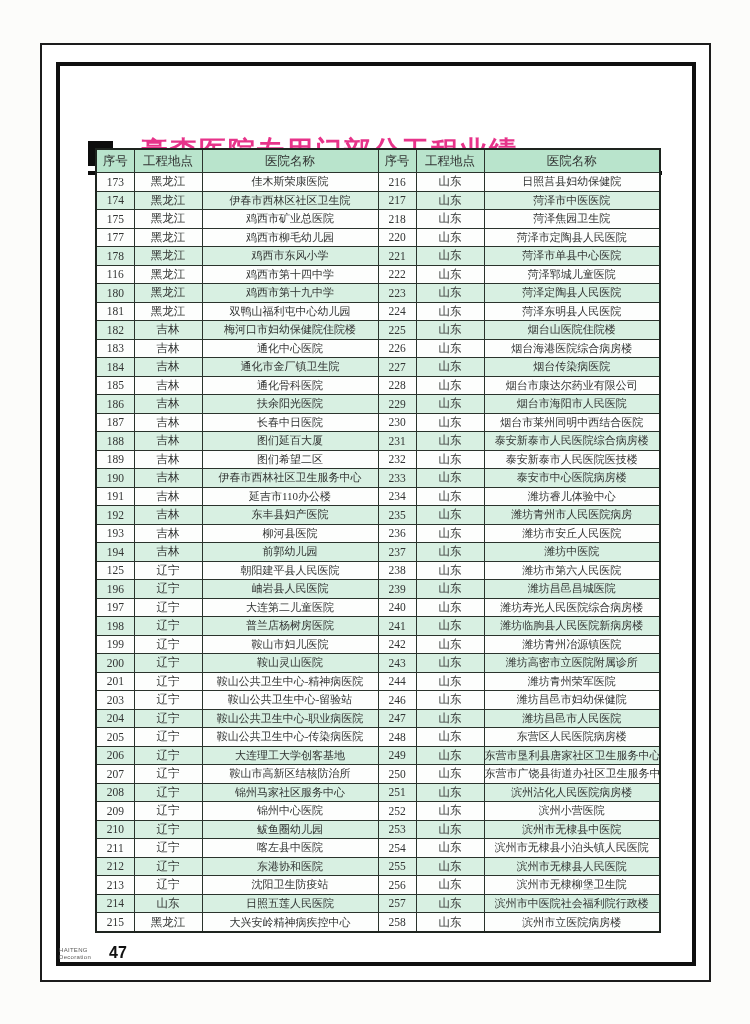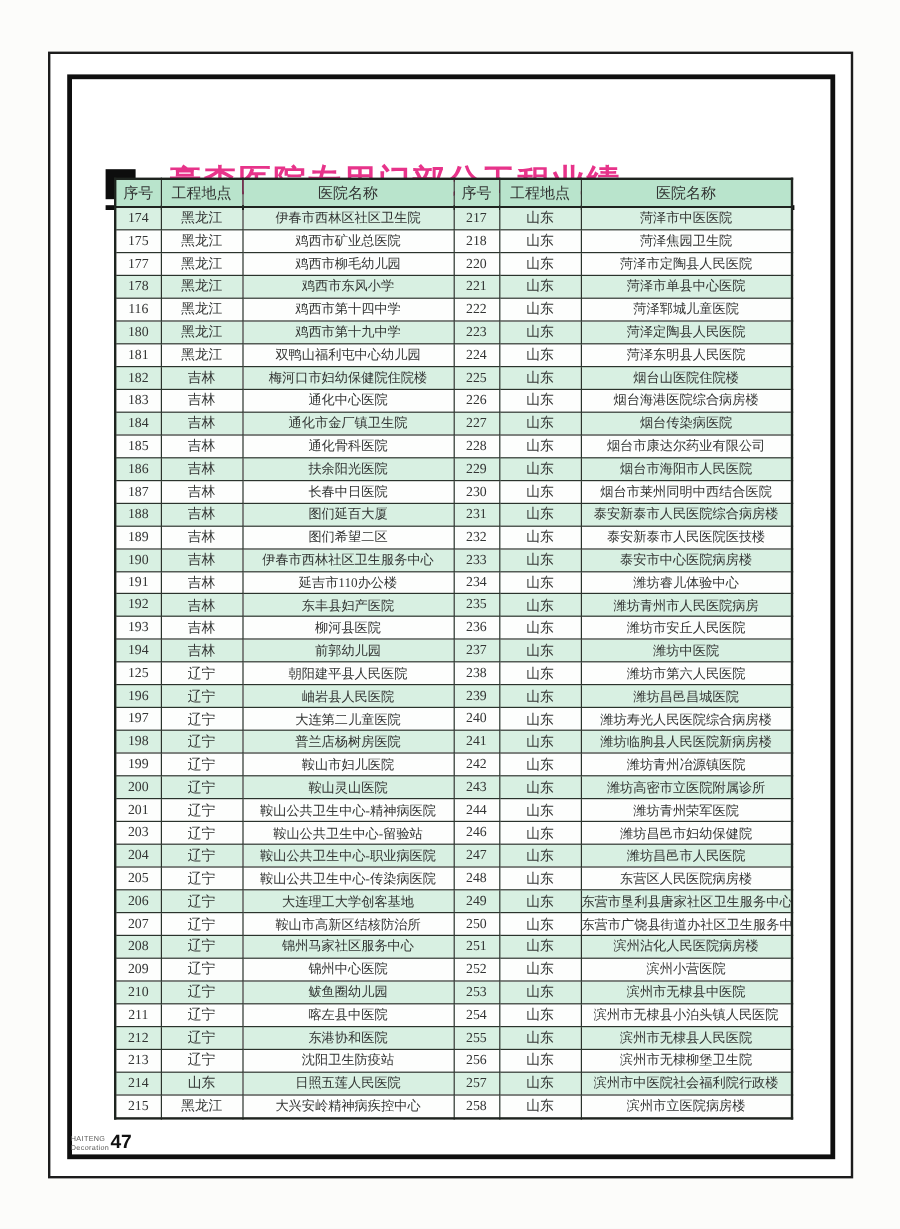--- a/index.html
+++ b/index.html
@@ -46,21 +46,21 @@
   table.perf{border:2px solid #1e241f;}
   table.perf th{
     background:var(--header-bg,#b9e4cc);
     font-weight:normal;font-size:12.5px;height:22px;
   }
   table.perf td{font-size:11.5px;background:#fdfefd;}
   table.perf td.name{font-size:11px;}
   table.perf tr.alt td{background:var(--row-alt-bg,#d8f0e2);}
   .footer{
     position:absolute;left:59px;top:941px;height:20px;
-    display:flex;align-items:flex-end;gap:1px;z-index:5;
+    display:flex;align-items:flex-end;gap:18px;z-index:5;
   }
   .brand{
     display:flex;flex-direction:column;align-items:flex-start;
     font-size:6px;line-height:7px;color:#5a5a58;letter-spacing:0.3px;
   }
   .page-number{
     font-size:16px;font-weight:bold;color:#111;line-height:16px;
     font-family:"Liberation Sans","DejaVu Sans",sans-serif;
   }
 </style>
@@ -89,20 +89,28 @@
       <tr>
         <th>序号</th>
         <th>工程地点</th>
         <th>医院名称</th>
         <th>序号</th>
         <th>工程地点</th>
         <th>医院名称</th>
       </tr>
     </thead>
     <tbody id="rows">
+        <tr>
+          <td>173</td>
+          <td>黑龙江</td>
+          <td class="name">佳木斯荣康医院</td>
+          <td>216</td>
+          <td>山东</td>
+          <td class="name">日照莒县妇幼保健院</td>
+        </tr>
         <tr class="alt">
           <td>174</td>
           <td>黑龙江</td>
           <td class="name">伊春市西林区社区卫生院</td>
           <td>217</td>
           <td>山东</td>
           <td class="name">菏泽市中医医院</td>
         </tr>
         <tr>
           <td>175</td>

